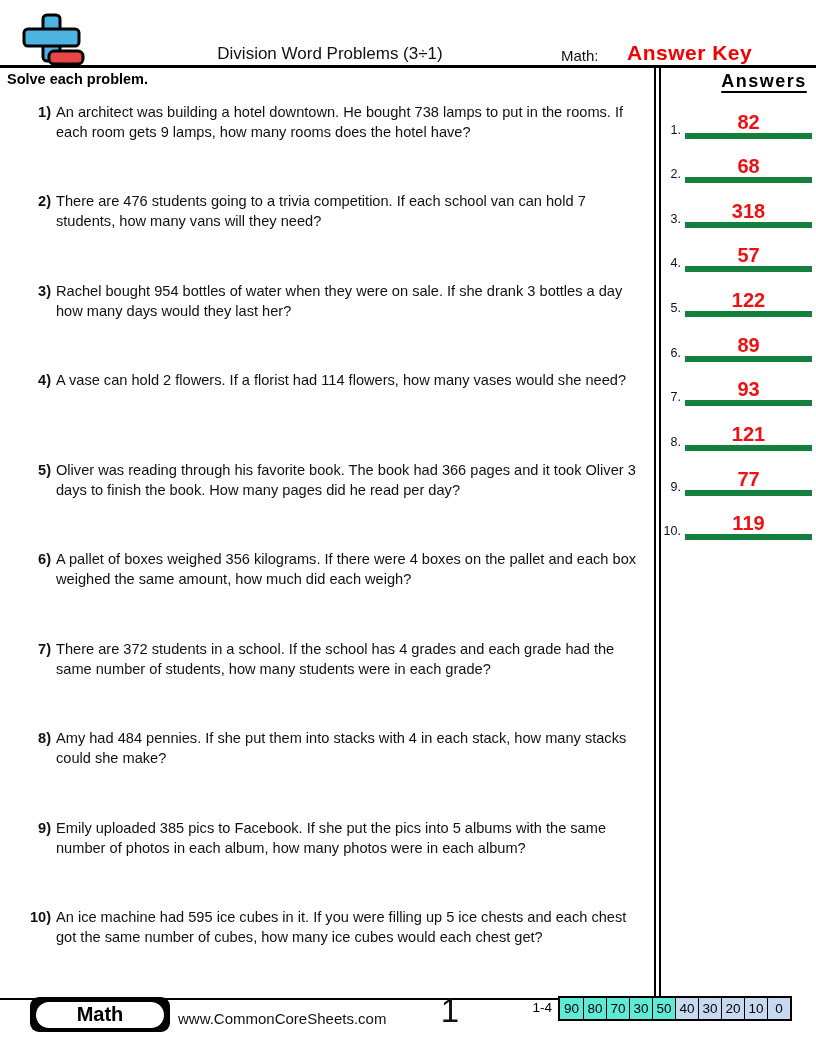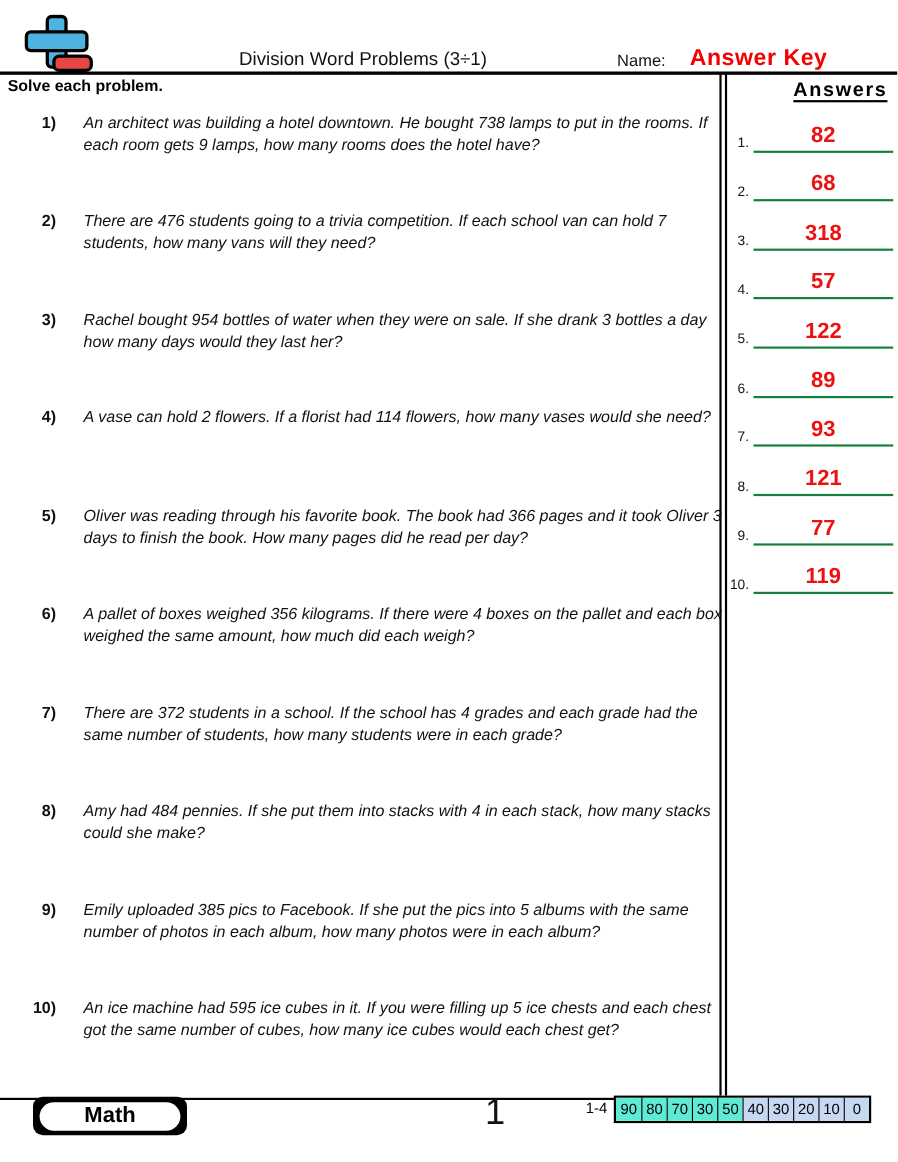--- a/index.html
+++ b/index.html
@@ -21,30 +21,30 @@
   .header-rule{position:absolute;left:0;top:65px;width:816px;height:3px;background:#000;}
   .instructions{position:absolute;left:7px;top:71px;font-size:14.5px;font-weight:700;}
 
   
   .col-divider{position:absolute;left:654px;top:67px;height:929px;width:7px;
                border-left:2px solid #000;border-right:2px solid #000;}
 
   
   .problem{position:absolute;left:0;display:flex;font-size:14.6px;line-height:19.5px;color:#111;}
   .pnum{flex:0 0 51px;text-align:right;font-weight:700;}
-  .ptext{margin-left:25px;width:589px;font-style:italic;}
+  .ptext{margin-left:5px;width:589px;}
 
   
   .answers-title{position:absolute;left:660px;top:71px;width:150px;text-align:center;
                  font-size:18px;font-weight:700;letter-spacing:1.5px;
                  text-decoration:underline;text-decoration-thickness:2px;text-underline-offset:4px;margin-left:29px;}
   .answer-row{position:absolute;left:652px;width:160px;height:27px;}
   .anum{position:absolute;left:0;bottom:2px;width:29px;text-align:right;font-size:12.5px;color:#111;}
-  .aline{position:absolute;left:33px;right:0;top:0;bottom:0;border-bottom:2px solid #15803d;
-         display:flex;align-items:center;justify-content:center;}
+  .aline{position:absolute;left:33px;right:0;top:0;bottom:0;border-bottom:6px solid #15803d;
+         display:flex;align-items:flex-start;justify-content:center;}
   .aval{color:var(--answer-red);font-weight:700;font-size:20px;line-height:1;padding-bottom:4px;}
 
   
   .footer-rule{position:absolute;left:0;top:998px;width:560px;height:2px;background:#000;}
   .math-badge{position:absolute;left:30px;top:997px;width:140px;height:35px;background:#000;
               border-radius:9px;display:flex;align-items:center;justify-content:center;text-align:right;}
   .math-pill{width:128px;height:26px;background:#fff;border-radius:13px;display:flex;
              align-items:center;justify-content:center;font-size:20px;font-weight:700;}
   .website{position:absolute;left:178px;top:1010px;font-size:15px;color:#111;}
   .page-number{position:absolute;left:428px;top:992px;width:44px;text-align:center;
@@ -61,21 +61,21 @@
 
 <div class="page">
 
   <svg class="logo" width="66" height="54" viewBox="0 0 66 54">
     <rect x="24" y="2" width="17" height="46" rx="4" fill="var(--logo-blue)" stroke="#000" stroke-width="3"></rect>
     <rect x="5" y="16" width="55" height="17" rx="4" fill="var(--logo-blue)" stroke="#000" stroke-width="3"></rect>
     <rect x="24.5" y="18.5" width="16" height="12" fill="var(--logo-blue)"></rect>
     <rect x="30" y="38" width="34" height="13" rx="5" fill="var(--logo-red)" stroke="#000" stroke-width="3"></rect>
   </svg>
   <div class="title">Division Word Problems (3÷1)</div>
-  <div class="name-label">Name:</div>
+  <div class="name-label">Math:</div>
   <div class="answer-key">Answer Key</div>
   <div class="header-rule"></div>
   <div class="instructions">Solve each problem.</div>
 
   <div class="col-divider"></div>
 
   <div class="problem" style="top:103px">
     <span class="pnum">1)</span>
     <span class="ptext">An architect was building a hotel downtown. He bought 738 lamps to put in the rooms. If each room gets 9 lamps, how many rooms does the hotel have?</span>
   </div>
@@ -176,20 +176,21 @@
     <span class="anum">10.</span>
     <span class="aline">
         <span class="aval">119</span>
       </span>
   </div>
 
   <div class="footer-rule"></div>
   <div class="math-badge">
     <div class="math-pill">Math</div>
   </div>
+  <div class="website">www.CommonCoreSheets.com</div>
   <div class="page-number">1</div>
   <div class="score-label">1-4</div>
   <div class="score-table">
     <div class="score-cell">90</div>
     <div class="score-cell">80</div>
     <div class="score-cell">70</div>
     <div class="score-cell">30</div>
     <div class="score-cell">50</div>
     <div class="score-cell hl">40</div>
     <div class="score-cell hl">30</div>

